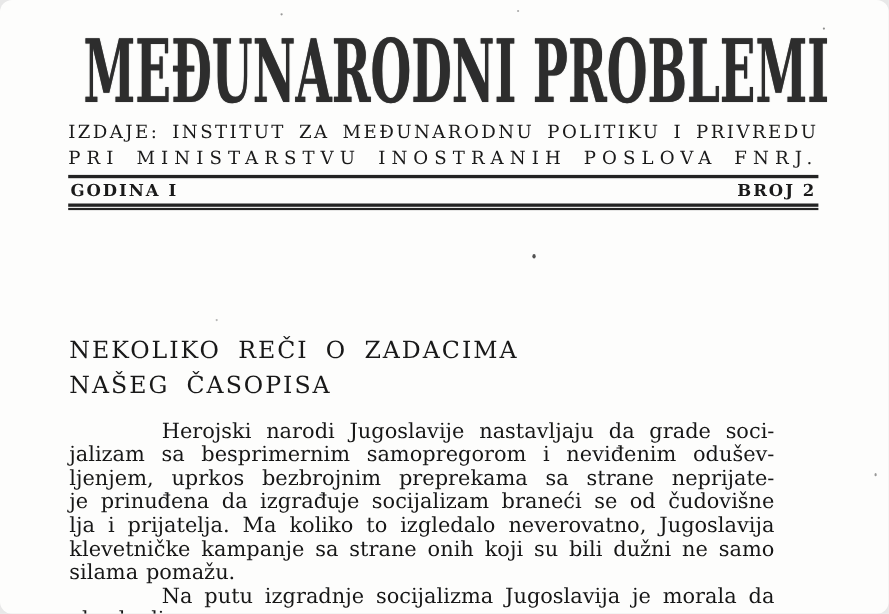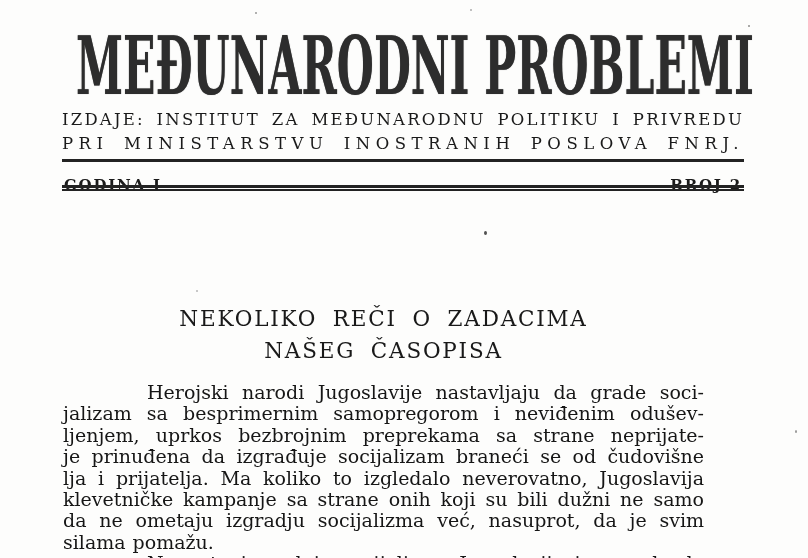--- a/index.html
+++ b/index.html
@@ -1,18 +1,18 @@
 <!DOCTYPE html>
 <html><head>
 <meta charset="utf-8">
 <style>
   html,body{margin:0;padding:0;background:#e8e8e8;}
   .page{
     position:relative;width:808px;height:558px;background:#fdfdfc;
-    overflow:hidden;font-family:"DejaVu Serif",serif;color:#1b1b1b;
+    overflow:hidden;font-family:"DejaVu Serif",serif;color:#1b1b1b;border-radius:11px;
   }
   
   .masthead-title{
     position:absolute;top:30px;left:76px;height:72px;line-height:72px;
     font-size:78px;font-weight:700;white-space:nowrap;
     transform:scale(0.545,1.02);transform-origin:left center;
     color:#2d2d2d;text-shadow:0 0 1px rgba(45,45,45,.75);
   }
   .publisher{
     position:absolute;left:62px;width:682px;font-weight:400;color:#1a1a1a;
@@ -21,28 +21,28 @@
   .pub1{top:108px;letter-spacing:2.2px;}
   .pub2{top:132px;letter-spacing:5.5px;}
   
   .rule-top{position:absolute;left:62px;width:682px;top:159px;height:3px;background:#232323;}
   .rule-bottom{
     position:absolute;left:62px;width:682px;top:185px;height:6px;box-sizing:border-box;
     border-top:3px solid #232323;border-bottom:2px solid #232323;background:transparent;
   }
   .issue-bar{
     position:absolute;left:62px;width:682px;top:163px;height:22px;line-height:20px;
-    font-size:15px;font-weight:700;letter-spacing:1.8px;color:#1a1a1a;margin-top:12px;
+    font-size:15px;font-weight:700;letter-spacing:1.8px;color:#1a1a1a;
   }
   .issue-left{position:absolute;left:2px;}
   .issue-center{position:absolute;left:50%;transform:translateX(-50%);}
   .issue-right{position:absolute;right:2px;}
   
   .article-title{
-    position:absolute;left:63px;width:641px;text-align:center;
+    position:absolute;left:63px;width:641px;
     font-size:21.5px;letter-spacing:1.8px;word-spacing:7px;color:#191919;
   }
   .at1{top:306px;}
   .at2{top:338px;}
   .body-block{
     position:absolute;left:63px;width:641px;top:382px;
     font-size:19px;line-height:21.4px;color:#161616;word-spacing:1px;
   }
   .bline{text-align:justify;text-align-last:justify;}
   .bline.first{text-indent:84px;}
@@ -79,21 +79,20 @@
   <div class="article-title at1">NEKOLIKO REČI O ZADACIMA</div>
   <div class="article-title at2">NAŠEG ČASOPISA</div>
 
   <div class="body-block">
     <div class="bline first">Herojski narodi Jugoslavije nastavljaju da grade soci-</div>
     <div class="bline">jalizam sa besprimernim samopregorom i neviđenim odušev-</div>
     <div class="bline">ljenjem, uprkos bezbrojnim preprekama sa strane neprijate-</div>
     <div class="bline">je prinuđena da izgrađuje socijalizam braneći se od čudovišne</div>
     <div class="bline">lja i prijatelja. Ma koliko to izgledalo neverovatno, Jugoslavija</div>
     <div class="bline">klevetničke kampanje sa strane onih koji su bili dužni ne samo</div>
-    <div class="bline">da ne ometaju izgradju socijalizma već, nasuprot, da je svim</div>
     <div class="bline last">silama pomažu.</div>
     <div class="bline clipped">Na putu izgradnje socijalizma Jugoslavija je morala da obezbedi</div>
   </div>
 
   <div class="speck s1"></div>
   <div class="speck s2"></div>
   <div class="speck s3"></div>
   <div class="speck s4"></div>
   <div class="speck s5"></div>
   <div class="speck s6"></div>

